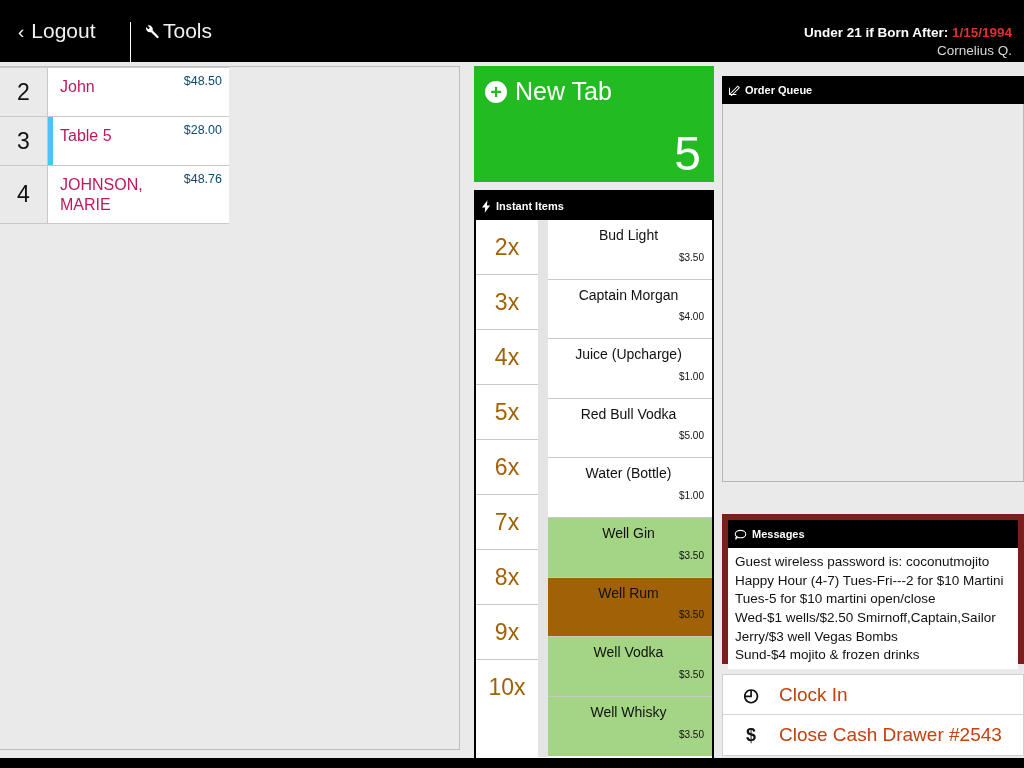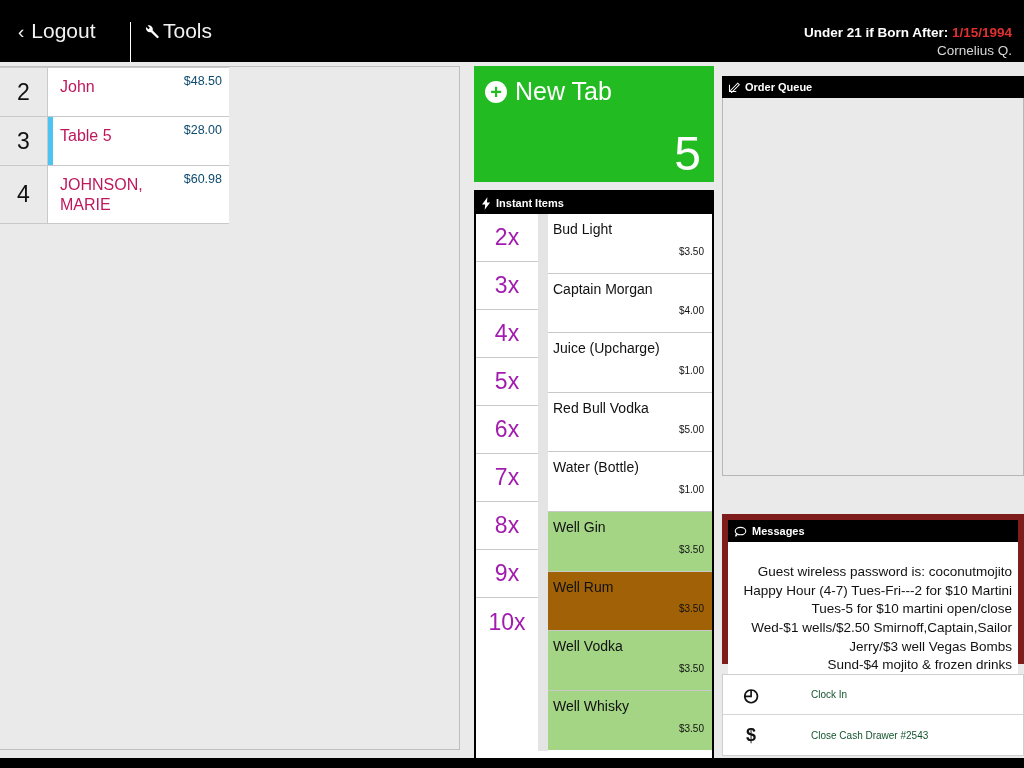--- a/index.html
+++ b/index.html
@@ -153,21 +153,21 @@
     line-height: 1.1;
   }
 
   .instant-panel {
     position: absolute; left: 0; top: 124px;
     width: 240px; height: 628px;
     background: #fff;
     border: 2px solid #000;
   }
   .panel-header {
-    height: 22px;
+    height: 28px;
     background: #000;
     color: #fff;
     display: flex; align-items: center;
     padding-left: 6px;
     font-size: 11px;
     font-weight: bold;
   }
   .panel-header .hdr-icon {
     margin-right: 5px;
     display: inline-flex; align-items: center;
@@ -176,31 +176,32 @@
     display: flex;
     height: 537px;
   }
   .mult-col {
     width: 72px;
     flex: 0 0 72px;
     border-right: 10px solid #e4e4e4;
     background: #fff;
   }
   .mult-cell {
-    height: 48px;
+    height: 55px;
     display: flex; align-items: center; justify-content: center;
     font-size: 23px;
-    color: #a21caf;
+    color: #a16207;
     border-bottom: 1px solid #c9c9c9;
     background: #fff;
   }
   .mult-cell:last-child { border-bottom: none; }
   .item-col {
     flex: 1 1 auto;
     background: #fff;
+    text-align: center;
   }
   .item-cell {
     position: relative;
     height: 59.6px;
     border-bottom: 1px solid #c9c9c9;
     padding: 7px 8px 0 5px;
     background: #fff;
   }
   .item-cell:last-child { border-bottom: none; }
   .item-cell.hl { background: #a3d585; }
@@ -231,23 +232,22 @@
     border-top: none;
   }
   .msg-panel {
     position: absolute; left: 0; top: 438px;
     width: 302px;
     height: 150px;
     background: #fff;
     border: 6px solid #7f1d1d;
   }
   .msg-body {
-    padding: 21px 6px 4px 7px;
-    background: #fff;
-    text-align: right;
+    padding: 5px 6px 4px 7px;
+    background: #fff;
   }
   .msg-line {
     font-size: 13.5px;
     color: #111;
     line-height: 1.38;
     white-space: nowrap;
   }
   .actions {
     position: absolute; left: 0; top: 598px;
     width: 302px;
@@ -261,21 +261,21 @@
     border-bottom: 1px solid #d5d5d5;
     background: #fff;
   }
   .action-row:last-child { border-bottom: none; }
   .action-icon {
     width: 56px; flex: 0 0 56px;
     display: flex; align-items: center; justify-content: center;
     font-size: 18px; font-weight: bold; color: #111;
   }
   .action-label {
-    font-size: 10px; color: #14532d; margin-left: 32px;
+    font-size: 19px; color: #c2410c;
   }
 
   .bottombar {
     position: absolute; left: 0; bottom: 0;
     width: 1024px; height: 10px;
     background: #000;
   }
 </style>
 </head>
 <body>
@@ -320,21 +320,21 @@
             <div class="tab-accent" style="background: rgb(76, 195, 240);"></div>
             <div class="tab-name">Table 5</div>
             <div class="tab-amt">$28.00</div>
           </div>
         </div>
         <div class="tab-row">
           <div class="tab-num">4</div>
           <div class="tab-body">
             <div class="tab-name">JOHNSON,
 MARIE</div>
-            <div class="tab-amt">$60.98</div>
+            <div class="tab-amt">$48.76</div>
           </div>
         </div>
       </div>
   </div>
 
   <div class="center">
 
     <div class="newtab">
       <div class="newtab-label">
         <span class="plus-circle">+</span>

